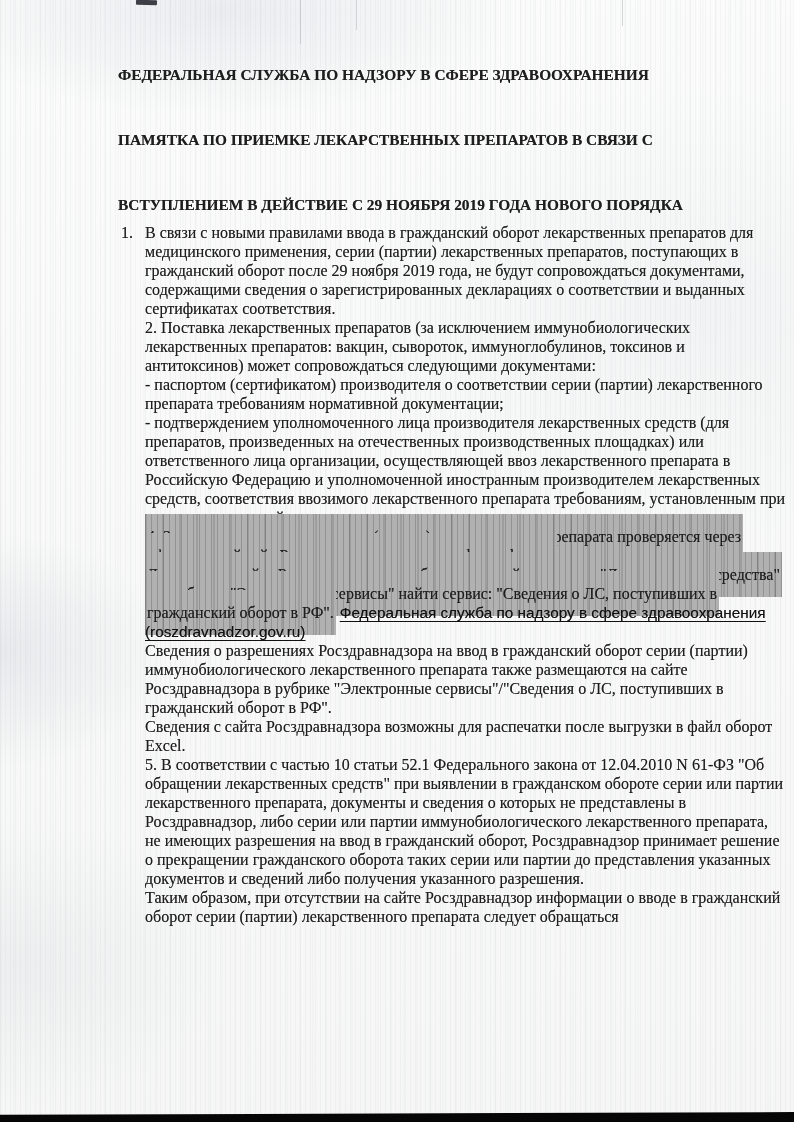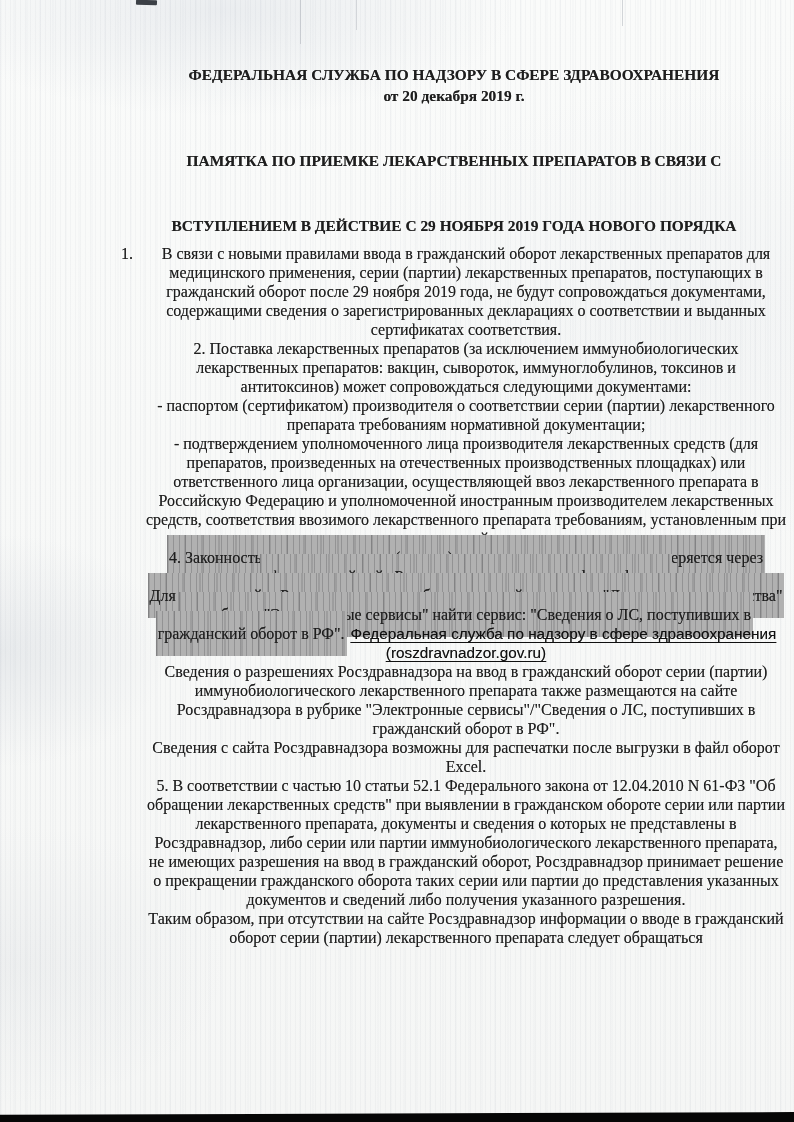--- a/index.html
+++ b/index.html
@@ -11,21 +11,20 @@
     background:
       radial-gradient(ellipse 260px 180px at 0% 58%, rgba(150,160,178,0.16), transparent 65%),
       radial-gradient(ellipse 420px 150px at 28% 1%, rgba(140,152,175,0.14), transparent 70%),
       radial-gradient(ellipse 520px 320px at 88% 28%, rgba(185,193,207,0.10), transparent 72%),
       radial-gradient(ellipse 300px 200px at 2% 86%, rgba(160,168,182,0.10), transparent 70%),
       repeating-linear-gradient(90deg, rgba(105,115,138,0.05) 0px, rgba(105,115,138,0.05) 1px, transparent 1px, transparent 5px),
       repeating-linear-gradient(90deg, rgba(125,135,155,0.03) 0px, rgba(125,135,155,0.03) 2px, transparent 2px, transparent 13px),
       linear-gradient(#fafbfa, #f5f6f5);
     font-family:"Liberation Serif","DejaVu Serif",serif;
     color:#1e1e1e;
-    text-align:center;
   }
   .content{
     position:absolute;left:118px;top:64px;width:672px;
   }
   .org-title,.date-line{
     font-weight:bold;font-size:15.4px;line-height:21px;white-space:nowrap;
     text-shadow:0 0 0.4px rgba(10,10,10,0.55);
   }
   .doc-title{margin-top:20px;}
   .doc-title .title-line{
@@ -81,21 +80,20 @@
 <div class="page">
 
   <div class="scan-mark-top"></div>
   <div class="scan-streak streak-a"></div>
   <div class="scan-streak streak-b"></div>
   <div class="scan-streak streak-c"></div>
 
   <div class="content">
 
     <div class="org-title">ФЕДЕРАЛЬНАЯ СЛУЖБА ПО НАДЗОРУ В СФЕРЕ ЗДРАВООХРАНЕНИЯ</div>
-    <div class="date-line">от 20 декабря 2019 г.</div>
 
     <div class="doc-title">
       <div class="title-line">ПАМЯТКА ПО ПРИЕМКЕ ЛЕКАРСТВЕННЫХ ПРЕПАРАТОВ В СВЯЗИ С</div>
       <div class="title-line">ВСТУПЛЕНИЕМ В ДЕЙСТВИЕ С 29 НОЯБРЯ 2019 ГОДА НОВОГО ПОРЯДКА</div>
     </div>
 
     <div class="body-text">
 
       <div class="para">
         <span class="item-num">1.</span>

